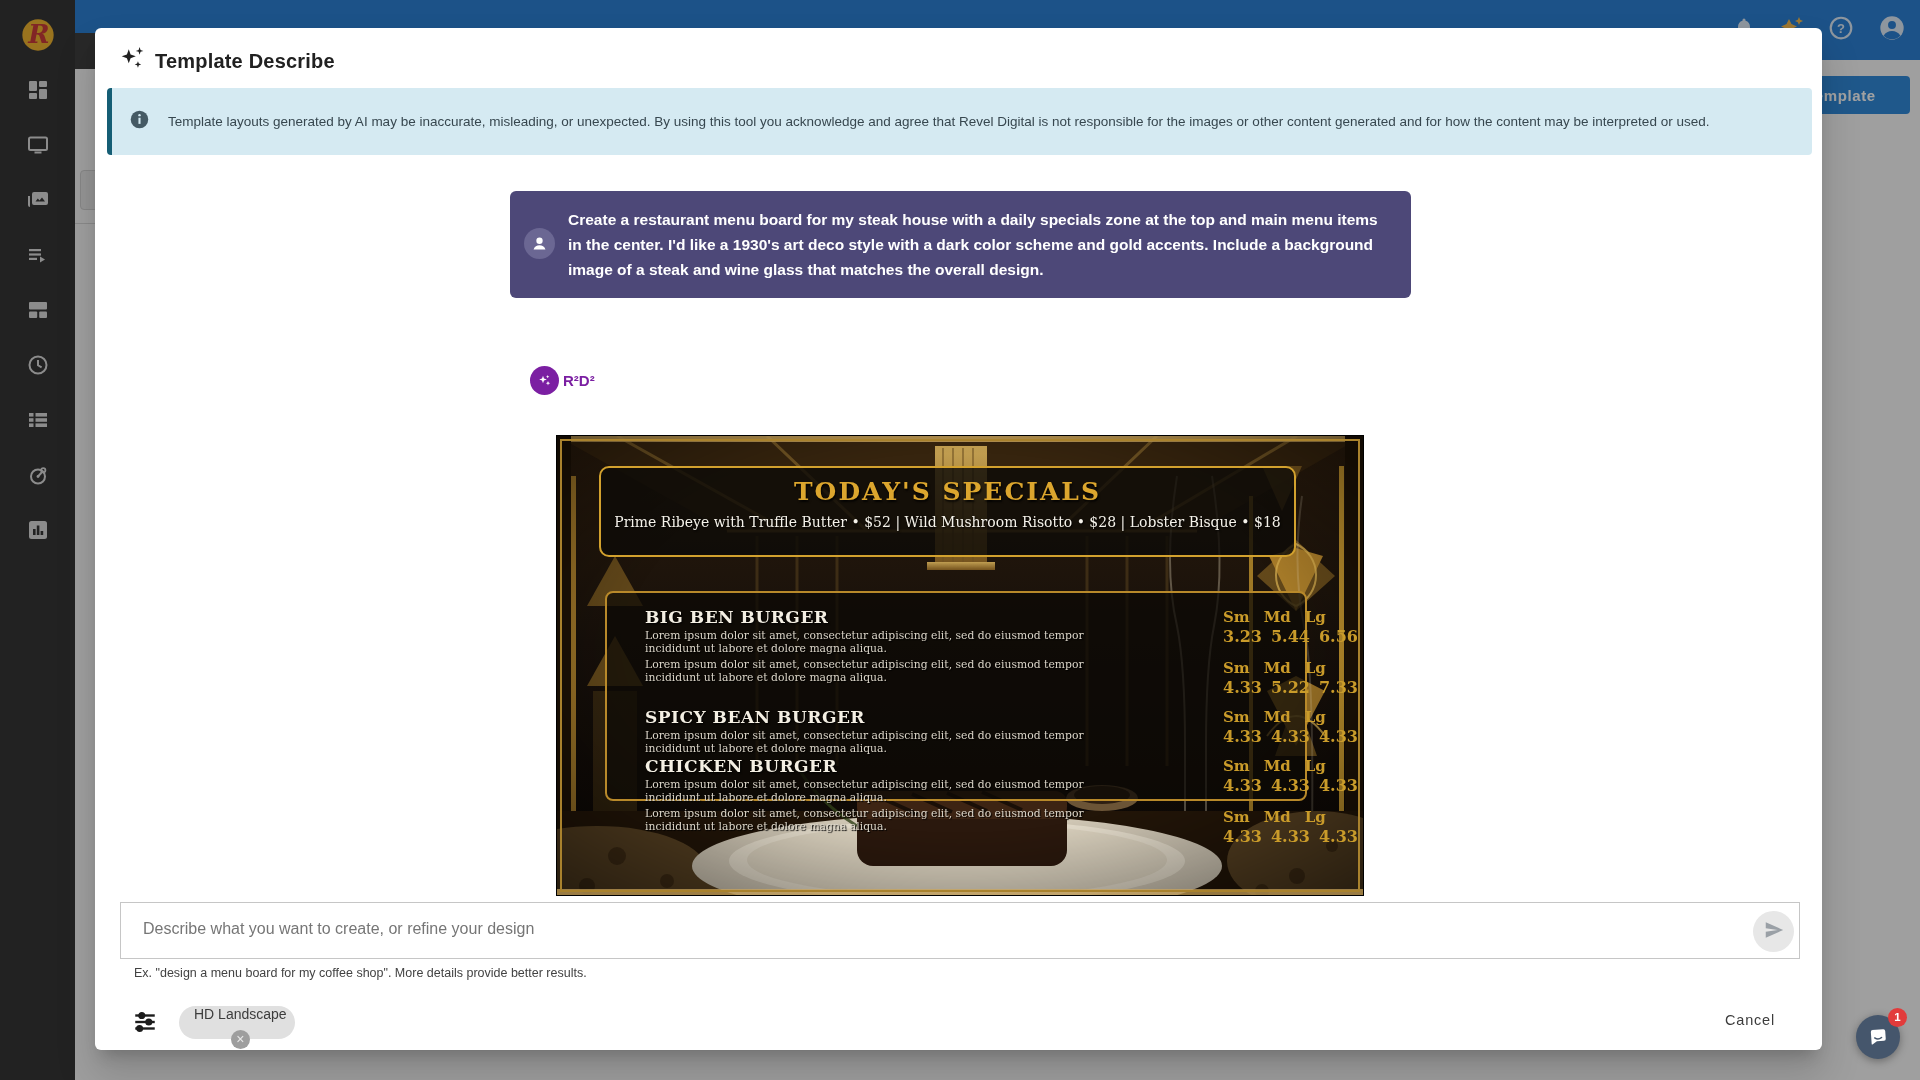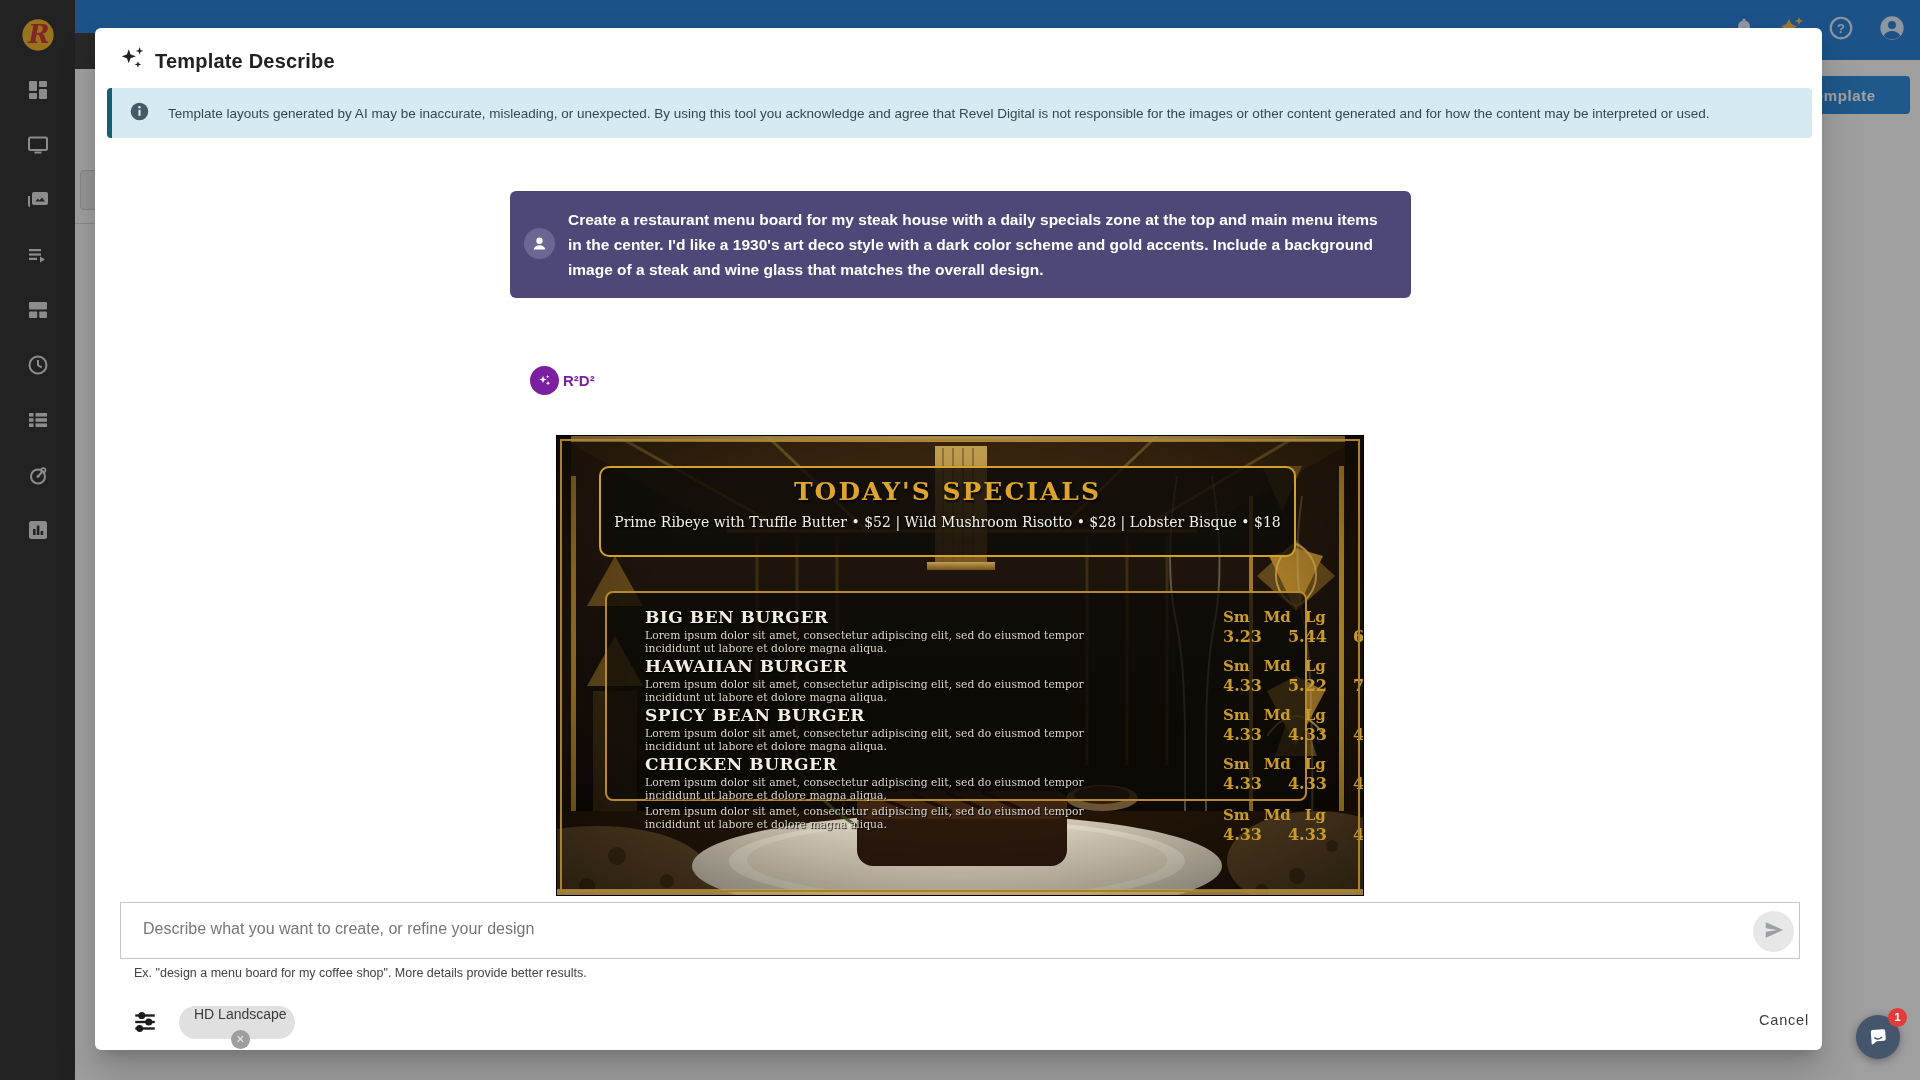--- a/index.html
+++ b/index.html
@@ -24,21 +24,21 @@
   .side-item svg { display:block; }
 
   
   .scrim { position:absolute; inset:0; background:rgba(33,33,33,0.42); }
 
   
   .modal { position:absolute; left:95px; top:28px; width:1727px; height:1022px; background:#fff;
     border-radius:6px; box-shadow:0 11px 15px -7px rgba(0,0,0,.2), 0 24px 38px 3px rgba(0,0,0,.14); }
   .modal-header { position:absolute; left:24px; top:18px; display:flex; align-items:center; gap:10px; }
   .modal-title { font-size:20px; font-weight:bold; color:#212121; letter-spacing:.2px; }
-  .banner { position:absolute; left:12px; right:10px; top:60px; height:50px; background:#d5eaf2;
+  .banner { position:absolute; left:12px; right:10px; top:60px; height:67px; background:#d5eaf2;
     border-left:5px solid #155e75; border-radius:4px; display:flex; align-items:center; gap:18px; padding:0 22px 0 17px;text-align:right; }
   .banner-text { font-size:13.5px; color:#37474f; }
 
   .user-bubble { position:absolute; left:415px; top:163px; width:901px; min-height:105px; background:#4d4878;
     border-radius:6px; padding:16px 22px 16px 58px; }
   .user-bubble .avatar { position:absolute; left:14px; top:37px; width:31px; height:31px; border-radius:50%;
     background:#6b6793; display:flex; align-items:center; justify-content:center; }
   .user-bubble p { color:#fff; font-size:15.5px; font-weight:bold; line-height:1.62; }
 
   .ai-row { position:absolute; left:435px; top:338px; display:flex; align-items:center; gap:4px; }
@@ -55,38 +55,38 @@
   .specials-title { margin-top:9px; font-size:25px; font-weight:bold; letter-spacing:2px; color:#dca62e;
     text-shadow:1px 2px 2px rgba(0,0,0,.8); }
   .specials-line { margin-top:8px; font-size:14px; color:#f5f2ea; text-shadow:1px 1px 2px rgba(0,0,0,.9); }
   .main-panel { position:absolute; left:48px; top:155px; width:702px; height:210px;
     background:rgba(12,9,6,.74); border:2px solid #b8892a; border-radius:8px; padding:14px 0 0 38px; }
   .menu-row { position:relative; height:49px; }
   .menu-name { font-size:17px; font-weight:bold; color:#f4efe3; letter-spacing:.5px; text-shadow:1px 1px 2px #000; }
   .menu-desc { width:445px; font-size:10.8px; line-height:1.25; color:#dcd6c9; margin-top:2px; text-shadow:1px 1px 1px #000; }
   .price-block { position:absolute; left:578px; top:1px; width:110px; color:#c99b2a; }
   .price-head { display:flex; gap:14px; font-size:15px; font-weight:bold; }
-  .price-vals { display:flex; gap:26px; font-size:16px; font-weight:bold; margin-top:1px; }
+  .price-vals { display:flex; gap:9px; font-size:16px; font-weight:bold; margin-top:1px; }
 
   
   .prompt-box { position:absolute; left:25px; top:874px; width:1680px; height:57px; border:1px solid #c6c6c6;
     border-radius:0; }
   .prompt-box textarea { width:100%; height:100%; border:none; outline:none; resize:none; background:transparent;
     padding:17px 70px 0 22px; font-size:16px; color:#222; font-family:"Liberation Sans", sans-serif; }
   .prompt-box textarea::placeholder { color:#767676; }
   .send-btn { position:absolute; right:5px; top:8px; width:41px; height:41px; border-radius:50%; border:none;
     background:#e7e7e7; display:flex; align-items:center; justify-content:center; cursor:pointer; }
   .helper { position:absolute; left:39px; top:938px; font-size:12.5px; color:#424242; }
   .tune-btn { position:absolute; left:36px; top:981px; width:28px; height:26px; background:none; border:none; cursor:pointer; }
   .chip { position:absolute; left:84px; top:978px; height:33px; background:#e0e0e0; border-radius:17px;
     display:flex; align-items:center; gap:8px; padding:0 8px 0 15px; cursor:pointer;flex-direction:column; }
   .chip-label { font-size:14px; color:#3c3c3c; }
   .chip-close { width:19px; height:19px; border-radius:50%; background:#9e9e9e; color:#e9e9e9; font-size:14px;
     line-height:19px; text-align:center; border:none; cursor:pointer; padding:0; }
-  .cancel-link { position:absolute; right:13px; top:984px; font-size:14.5px; color:#3c3c3c; letter-spacing:.8px;
+  .cancel-link { position:absolute; right:47px; top:984px; font-size:14.5px; color:#3c3c3c; letter-spacing:.8px;
     background:none; border:none; cursor:pointer; font-family:"Liberation Sans", sans-serif; }
 
   
   .intercom { position:absolute; left:1856px; top:1015px; width:44px; height:44px; border-radius:50%;
     background:#45566c; border:none; cursor:pointer; box-shadow:0 2px 8px rgba(0,0,0,.35);
     display:flex; align-items:center; justify-content:center; }
   .intercom-badge { position:absolute; left:1888px; top:1008px; min-width:19px; height:19px; border-radius:10px;
     background:#e23b3b; color:#fff; font-size:11.5px; font-weight:bold; line-height:19px; text-align:center; }
 </style>
 </head>
@@ -382,21 +382,20 @@
               <span>Lg</span>
             </div>
           <div class="price-vals">
               <span>3.23</span>
               <span>5.44</span>
               <span>6.56</span>
             </div>
         </div>
       </div>
       <div class="menu-row">
-        <div class="menu-name">HAWAIIAN BURGER</div>
         <div class="menu-desc">Lorem ipsum dolor sit amet, consectetur adipiscing elit, sed do eiusmod tempor incididunt ut labore et dolore magna aliqua.</div>
         <div class="price-block">
           <div class="price-head">
               <span>Sm</span>
               <span>Md</span>
               <span>Lg</span>
             </div>
           <div class="price-vals">
               <span>4.33</span>
               <span>5.22</span>

